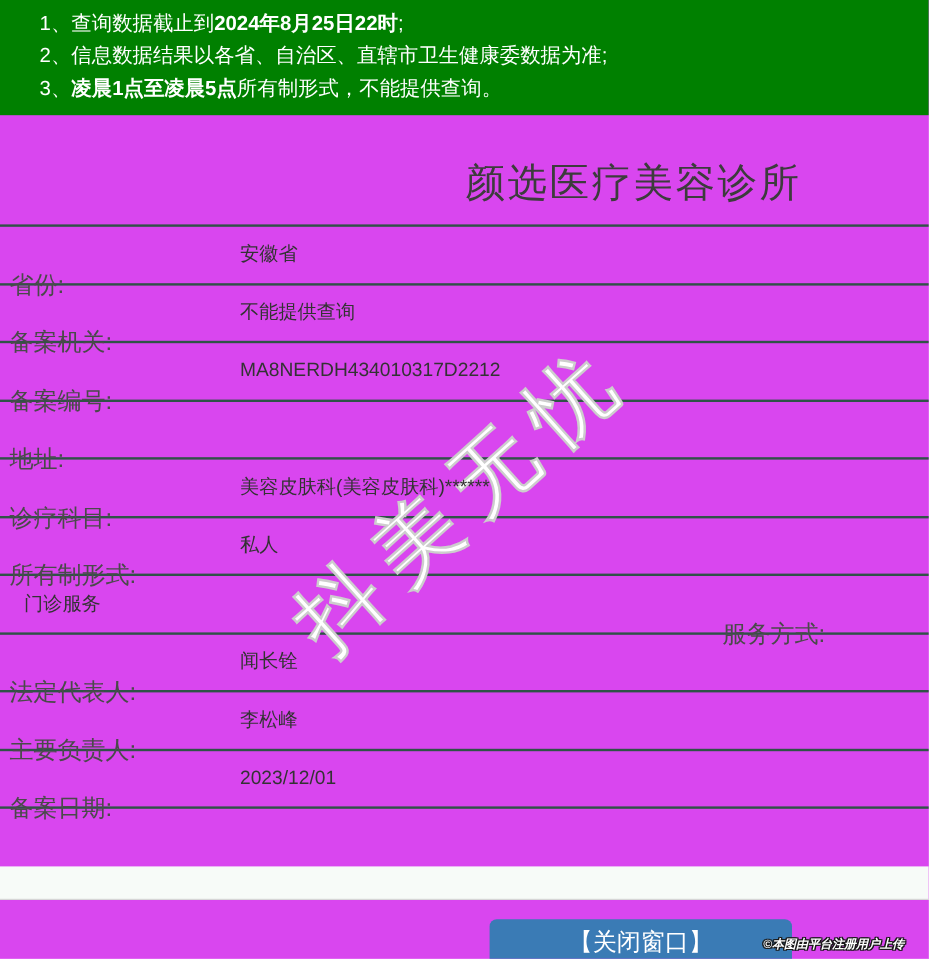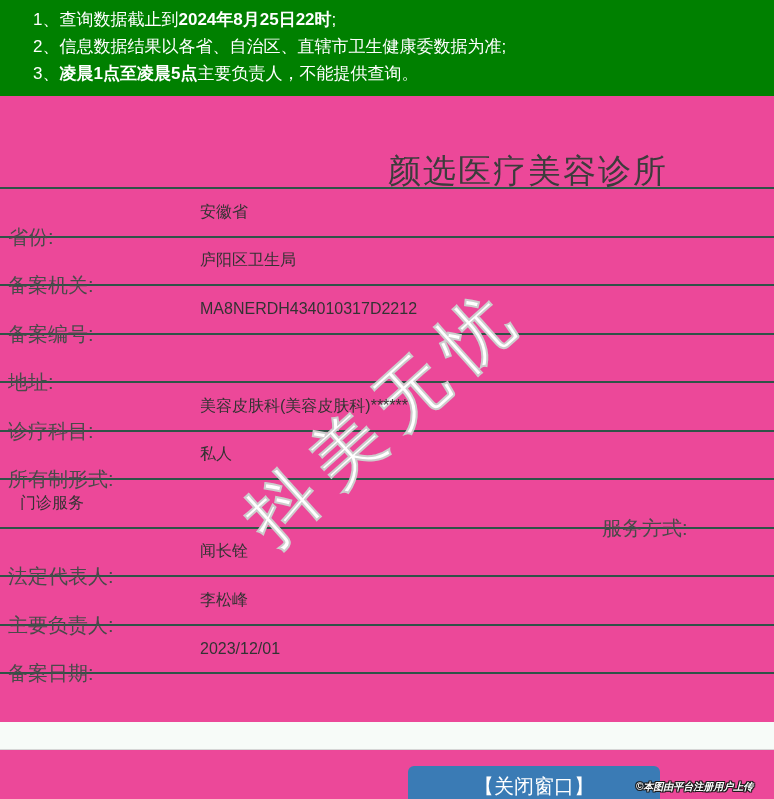--- a/index.html
+++ b/index.html
@@ -1,25 +1,25 @@
 <!DOCTYPE html>
 <html style="--header-green: #008000; --table-border: #2f5347; --label-bg: #f6f6f6; --button-blue: #3a7bb5;"><head>
 <meta charset="utf-8">
 <style>
   html,body{margin:0;padding:0;}
   body{font-family:"Liberation Sans","DejaVu Sans",sans-serif;background:#fff;}
-  #stage{position:relative;width:774px;height:799px;overflow:hidden;background:#ec4899;}
+  #stage{position:relative;width:774px;height:799px;overflow:hidden;background:#d946ef;}
 
   
   .banner{position:absolute;left:0;top:0;width:774px;height:96px;background:var(--header-green,#008000);box-sizing:border-box;padding:6px 10px 0 33px;}
   .notice-line{color:#fff;font-size:17px;line-height:27px;white-space:nowrap;}
   .notice-line b{font-weight:bold;}
 
   
-  .title{position:absolute;left:388px;top:130px;font-size:33px;letter-spacing:2px;color:#3c3c3c;white-space:nowrap;z-index:4;margin-top:19px;}
+  .title{position:absolute;left:388px;top:130px;font-size:33px;letter-spacing:2px;color:#3c3c3c;white-space:nowrap;z-index:4;}
 
   
   .table{position:absolute;left:0;top:187px;width:774px;border-top:2px solid var(--table-border,#2f5347);}
   .row{display:flex;height:48.5px;box-sizing:border-box;border-bottom:2px solid var(--table-border,#2f5347);}
   .cell{display:flex;align-items:center;box-sizing:border-box;}
   .cell.label{width:180px;background:var(--label-bg,#f6f6f6);padding-left:8px;font-size:20px;color:#4a4a4a;margin-top:48px;}
   .cell.value{flex:1;padding-left:20px;font-size:16px;color:#333;}
   .cell span{position:relative;z-index:4;white-space:nowrap;}
 
   
@@ -36,40 +36,40 @@
     text-shadow:-1px -1px 0 #1a1a1a,1px -1px 0 #1a1a1a,-1px 1px 0 #1a1a1a,1px 1px 0 #1a1a1a,0 1px 0 #1a1a1a,0 -1px 0 #1a1a1a,1px 0 0 #1a1a1a,-1px 0 0 #1a1a1a;font-style:italic;}
 </style>
 </head>
 <body>
 
 <div id="stage">
 
   <div class="banner">
     <div class="notice-line"><span>1、查询数据截止到</span><b>2024年8月25日22时</b><span>;</span></div>
     <div class="notice-line"><span>2、信息数据结果以各省、自治区、直辖市卫生健康委数据为准;</span><b></b><span></span></div>
-    <div class="notice-line"><span>3、</span><b>凌晨1点至凌晨5点</b><span>主要负责人，不能提供查询。</span></div>
+    <div class="notice-line"><span>3、</span><b>凌晨1点至凌晨5点</b><span>所有制形式，不能提供查询。</span></div>
   </div>
 
   <div class="title">颜选医疗美容诊所</div>
 
   <div class="table">
     <div class="row">
       <div class="cell label">
           <span>省份:</span>
         </div>
       <div class="cell value">
           <span>安徽省</span>
         </div>
     </div>
     <div class="row">
       <div class="cell label">
           <span>备案机关:</span>
         </div>
       <div class="cell value">
-          <span>庐阳区卫生局</span>
+          <span>不能提供查询</span>
         </div>
     </div>
     <div class="row">
       <div class="cell label">
           <span>备案编号:</span>
         </div>
       <div class="cell value">
           <span>MA8NERDH434010317D2212</span>
         </div>
     </div>

